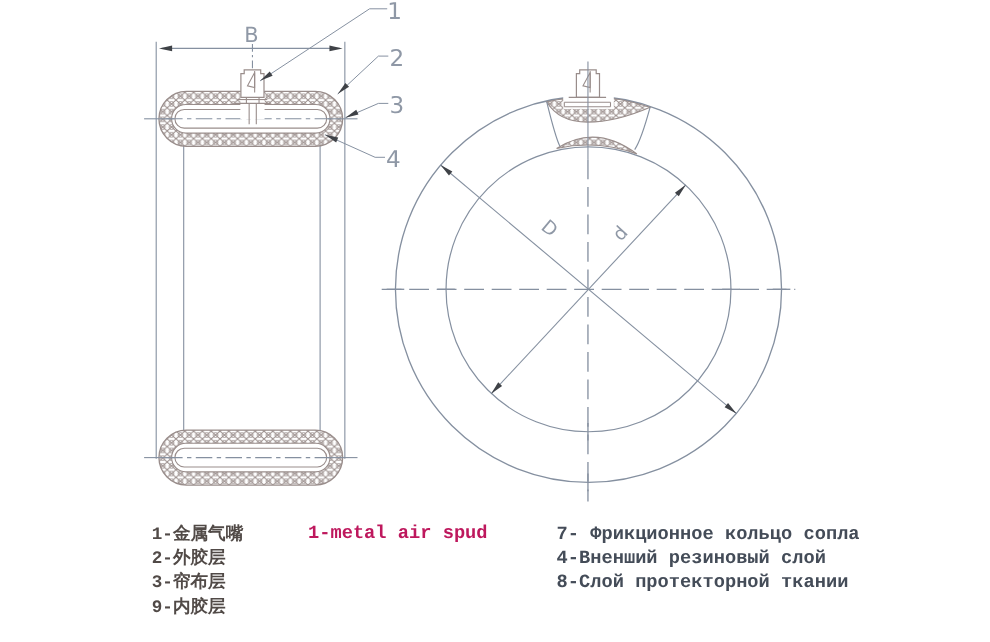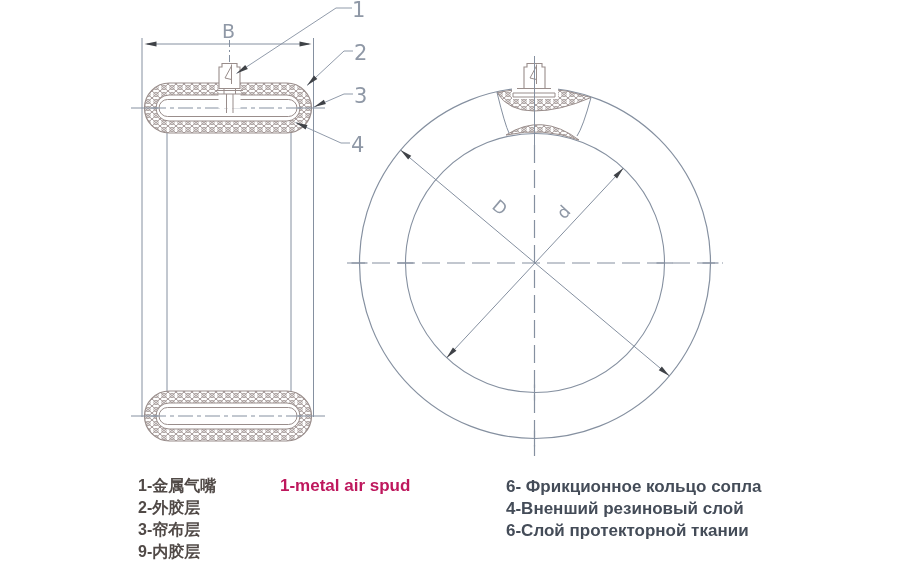--- a/index.html
+++ b/index.html
@@ -2,21 +2,21 @@
 <html><head>
 <meta charset="utf-8">
 <style>
   html,body{margin:0;padding:0;background:#ffffff;}
   body{width:900px;height:584px;position:relative;overflow:hidden;
        font-family:"Liberation Sans", sans-serif;}
   #stage{position:absolute;left:0;top:0;width:900px;height:584px;}
   svg{display:block;}
   .cad-label{font-family:"DejaVu Sans", sans-serif;fill:#8f98a6;}
   .legend{position:absolute;top:0;left:0;width:900px;height:584px;pointer-events:none;}
-  .legend-col{position:absolute;font-weight:700;white-space:nowrap;}
+  .legend-col{position:absolute;font-weight:700;white-space:nowrap;font-family:Liberation Mono, monospace;}
   .legend-col .row{line-height:22px;}
   .col-cn{left:138px;top:475px;font-size:16px;color:#514a47;}
   .col-en{left:280px;top:475px;font-size:17px;color:#be185d;}
   .col-ru{left:506px;top:476px;font-size:17px;color:#444c58;}
 </style>
 </head>
 <body>
 
 <div id="stage">
 <svg width="900" height="584" viewBox="0 0 900 584">
@@ -150,17 +150,17 @@
   <div class="legend-col col-cn">
     <div class="row">1-金属气嘴</div>
     <div class="row">2-外胶层</div>
     <div class="row">3-帘布层</div>
     <div class="row">9-内胶层</div>
   </div>
   <div class="legend-col col-en">
     <div class="row">1-metal air spud</div>
   </div>
   <div class="legend-col col-ru">
-    <div class="row">6- Фрикционное кольцо сопла</div>
+    <div class="row">7- Фрикционное кольцо сопла</div>
     <div class="row">4-Вненший резиновый слой</div>
-    <div class="row">6-Слой протекторной ткании</div>
+    <div class="row">8-Слой протекторной ткании</div>
   </div>
 </div>
 
 </body></html>

